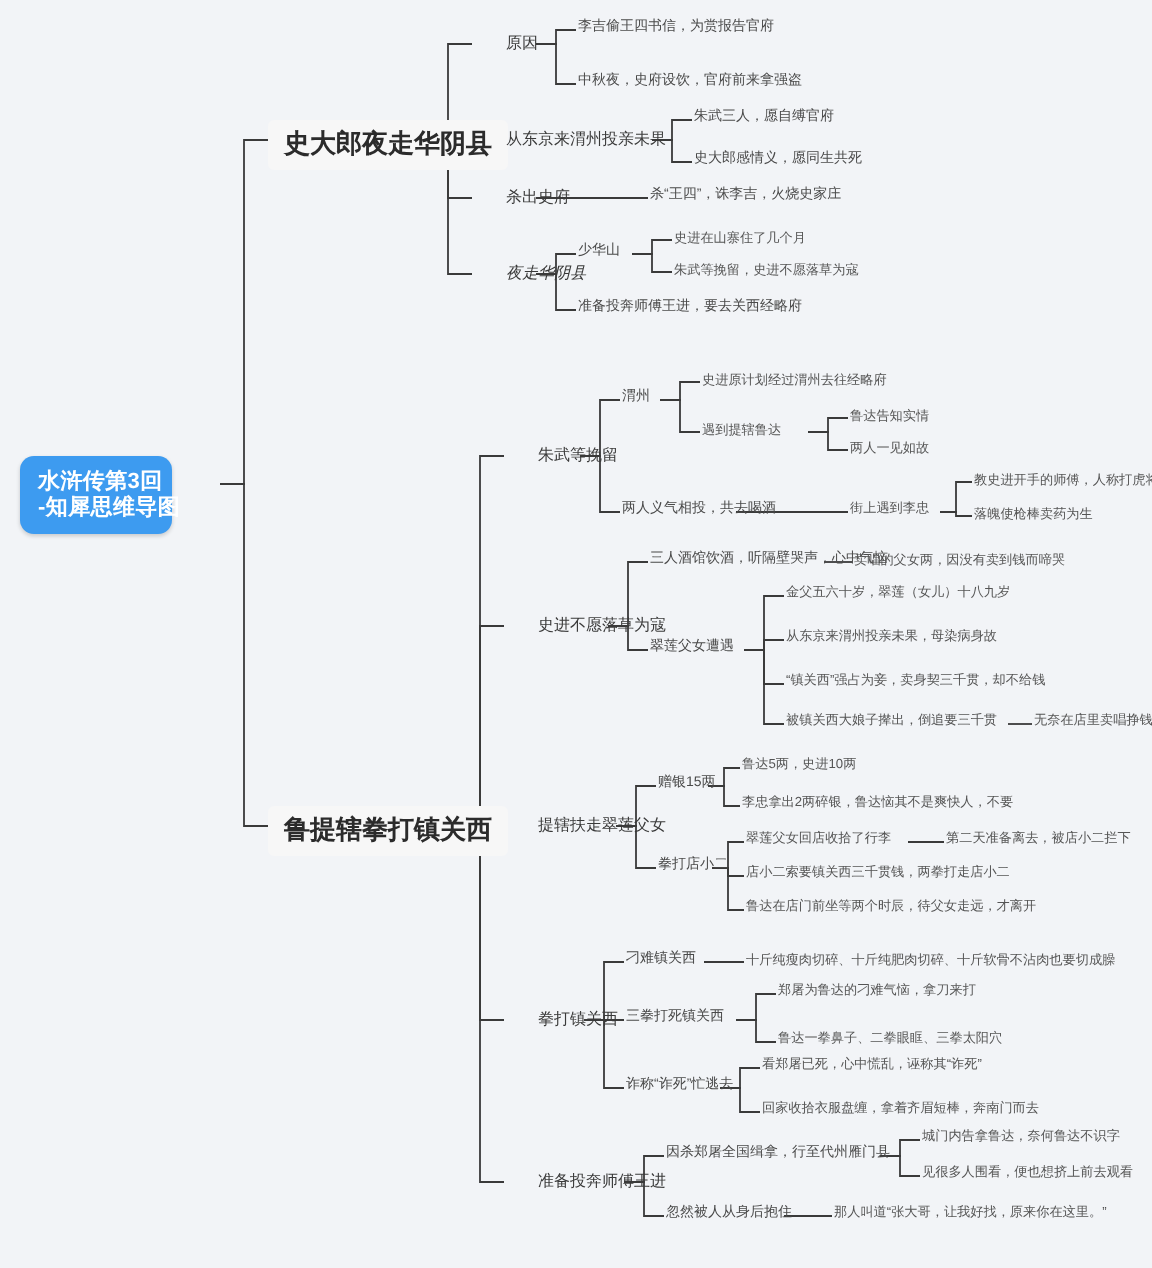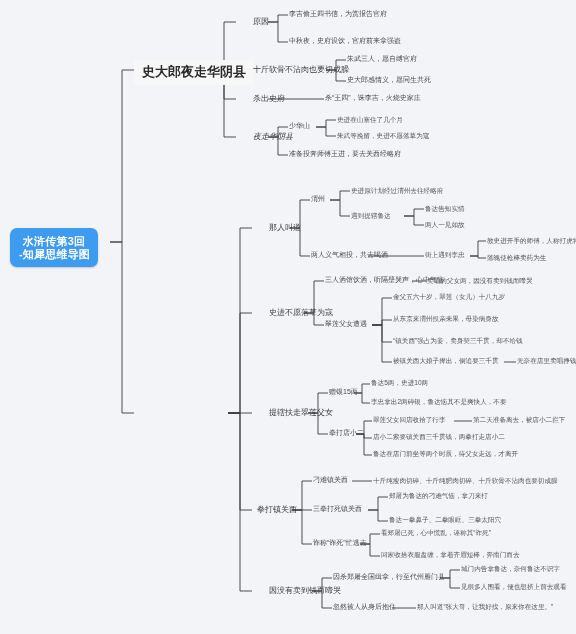--- a/index.html
+++ b/index.html
@@ -159,52 +159,53 @@
       <path d="M312,591 L322,591 L322,578 L332,578"></path>
       <path d="M312,591 L322,591 L322,608 L332,608"></path>
 
       <path d="M440,578 L450,578 L450,570 L460,570"></path>
       <path d="M440,578 L450,578 L450,588 L460,588"></path>
 
       <path d="M392,608 L416,608"></path>
     </g>
   </svg>
 
-  <div class="node n-root" style="left:10px; top:228px; width:88px;">
+  <div class="node n-root" style="left:10px; top:228px; width:76px;">
     <span>水浒传第3回</span>
     <span class="l2">-知犀思维导图</span>
   </div>
 
   <div class="node n-l1" style="left:134px; top:60px;">史大郎夜走华阴县</div>
 
+  <div class="node n-l1" style="left:134px; top:403px;">鲁提辖拳打镇关西</div>
 
   <div class="node n-l2" style="left:236px; top:15px;">原因</div>
-  <div class="node n-l2" style="left:236px; top:63px;">十斤软骨不沾肉也要切成臊</div>
+  <div class="node n-l2" style="left:236px; top:63px;">从东京来渭州投亲未果</div>
   <div class="node n-l2" style="left:236px; top:92px;">杀出史府</div>
   <div class="node n-l2" style="left:236px; top:130px;font-style:italic;">夜走华阴县</div>
 
   <div class="node n-l3" style="left:288px; top:9px;">李吉偷王四书信，为赏报告官府</div>
   <div class="node n-l3" style="left:288px; top:36px;">中秋夜，史府设饮，官府前来拿强盗</div>
 
   <div class="node n-l3" style="left:346px; top:54px;">朱武三人，愿自缚官府</div>
   <div class="node n-l3" style="left:346px; top:75px;">史大郎感情义，愿同生共死</div>
 
   <div class="node n-l3" style="left:324px; top:93px;">杀“王四”，诛李吉，火烧史家庄</div>
 
   <div class="node n-l3" style="left:288px; top:121px;">少华山</div>
   <div class="node n-l3" style="left:288px; top:149px;">准备投奔师傅王进，要去关西经略府</div>
 
   <div class="node n-l4" style="left:336px; top:115px;">史进在山寨住了几个月</div>
   <div class="node n-l4" style="left:336px; top:131px;">朱武等挽留，史进不愿落草为寇</div>
 
-  <div class="node n-l2" style="left:252px; top:221px;">那人叫道</div>
+  <div class="node n-l2" style="left:252px; top:221px;">朱武等挽留</div>
   <div class="node n-l2" style="left:252px; top:306px;">史进不愿落草为寇</div>
   <div class="node n-l2" style="left:252px; top:406px;">提辖扶走翠莲父女</div>
-  <div class="node n-l2" style="left:240px; top:503px;">拳打镇关西</div>
-  <div class="node n-l2" style="left:252px; top:584px;">因没有卖到钱而啼哭</div>
+  <div class="node n-l2" style="left:252px; top:503px;">拳打镇关西</div>
+  <div class="node n-l2" style="left:252px; top:584px;">准备投奔师傅王进</div>
 
   <div class="node n-l3" style="left:310px; top:194px;">渭州</div>
   <div class="node n-l3" style="left:310px; top:250px;">两人义气相投，共去喝酒</div>
 
   <div class="node n-l4" style="left:350px; top:186px;">史进原计划经过渭州去往经略府</div>
   <div class="node n-l4" style="left:350px; top:211px;">遇到提辖鲁达</div>
 
   <div class="node n-l4" style="left:424px; top:204px;">鲁达告知实情</div>
   <div class="node n-l4" style="left:424px; top:220px;">两人一见如故</div>
 

